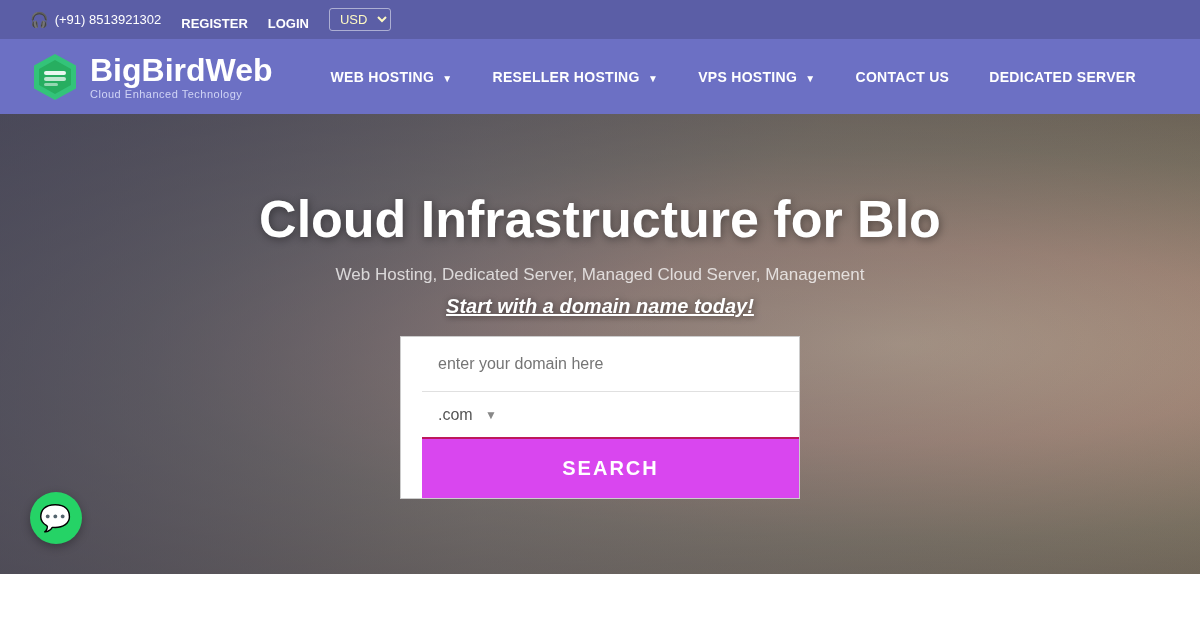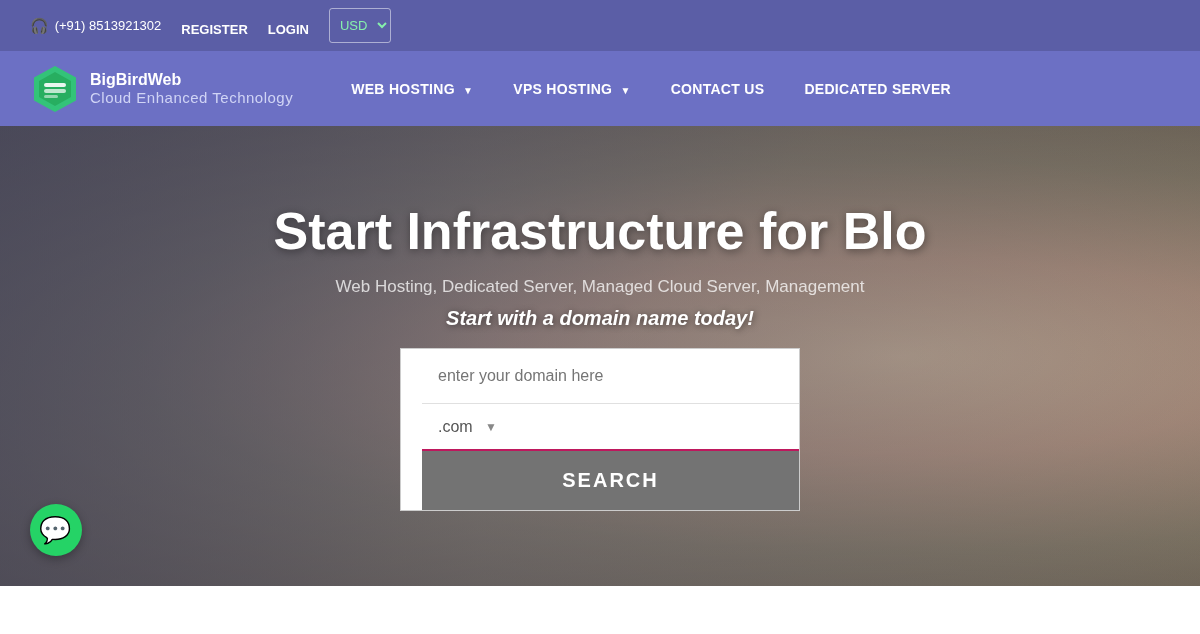--- a/index.html
+++ b/index.html
@@ -17,22 +17,22 @@
     }
     .top-bar-left { font-weight: 600; letter-spacing: 0.3px; }
     .top-bar-right { display: flex; align-items: center; gap: 20px; }
     .top-bar-phone { display: flex; align-items: center; gap: 6px; }
     .top-bar-phone .headset-icon { font-size: 15px; }
     .top-bar-links { display: flex; gap: 20px; font-weight: 600; }
     .top-bar-links a { color: #fff; text-decoration: none; cursor: pointer; margin-top: 8px; }
     .currency-select {
       background: transparent;
       border: 1px solid rgba(255,255,255,0.5);
-      color: #86efac;
-      padding: 8px 6px;
+      color: #fef9c3;
+      padding: 2px 6px;
       font-size: 13px;
       cursor: pointer;
       border-radius: 3px;
     }
 
     
     .navbar {
       background-color: #6c70c4;
       padding: 0 30px;
       display: flex;
@@ -45,27 +45,27 @@
       gap: 10px;
       margin-right: 40px;
     }
     .logo-icon {
       width: 50px;
       height: 50px;
       flex-shrink: 0;
     }
     .logo-text-area { display: flex; flex-direction: column; }
     .logo-brand {
-      font-size: 16px;
+      font-size: 32px;
       font-weight: 700;
       color: #fff;
       line-height: 1.1;
     }
     .logo-tagline {
-      font-size: 15px;
+      font-size: 11px;
       color: #d0d4f5;
       letter-spacing: 0.5px;
     }
     .nav-menu {
       display: flex;
       align-items: center;
       gap: 4px;
       list-style: none;
     }
     .nav-menu li a {
@@ -144,20 +144,21 @@
       margin-bottom: 10px;
       max-width: 700px;
     }
     .hero-domain-label {
       color: #fff;
       font-size: 20px;
       font-style: italic;
       font-weight: 600;
       text-shadow: 1px 1px 6px rgba(0,0,0,0.5);
       margin-bottom: 18px;
+      text-decoration: underline;
     }
 
     
     .domain-box {
       background: #fff;
       width: 400px;
       border: 1px solid #ccc;
       overflow: visible;
       padding-left: 21px;
     }
@@ -194,21 +195,21 @@
     }
     .chevron-down {
       position: absolute;
       right: 0;
       pointer-events: none;
       font-size: 12px;
       color: #888;
     }
     .search-btn {
       width: 100%;
-      background-color: #737373;
+      background-color: #d946ef;
       border: none;
       color: #fff;
       font-size: 20px;
       font-weight: 700;
       padding: 18px;
       cursor: pointer;
       letter-spacing: 2px;
       text-align: center;
     }
 
@@ -273,39 +274,45 @@
   </div>
   <ul class="nav-menu">
     <li>
       <a>
         <span>WEB HOSTING</span>
         <span class="arrow">▼</span>
       </a>
     </li>
     <li>
       <a>
+        <span>RESELLER HOSTING</span>
+        <span class="arrow">▼</span>
+      </a>
+    </li>
+    <li>
+      <a>
         <span>VPS HOSTING</span>
         <span class="arrow">▼</span>
       </a>
     </li>
     <li>
       <a>CONTACT US</a>
     </li>
     <li>
       <a>DEDICATED SERVER</a>
     </li>
   </ul>
 </nav>
 
 <div class="hero">
   <div class="hero-photo"></div>
   <div class="hero-bg"></div>
 
   <div class="hero-content">
-    <h1 class="hero-title">Start Infrastructure for Blo</h1>
+    <h1 class="hero-title">Cloud Infrastructure for Blo</h1>
     <p class="hero-subtitle">Web Hosting, Dedicated Server, Managed Cloud Server, Management</p>
     <p class="hero-domain-label">Start with a domain name today!</p>
 
     <div class="domain-box">
       <input type="text" class="domain-input" placeholder="enter your domain here" style="">
       <div class="domain-ext-row">
         <div class="domain-ext-wrapper">
           <select class="domain-ext-select">
             <option>.com</option>
             <option>.net</option>

